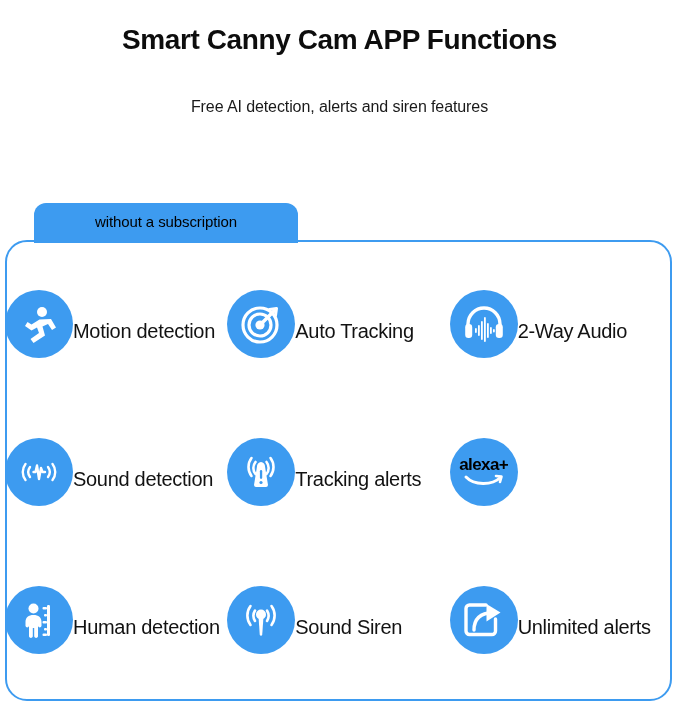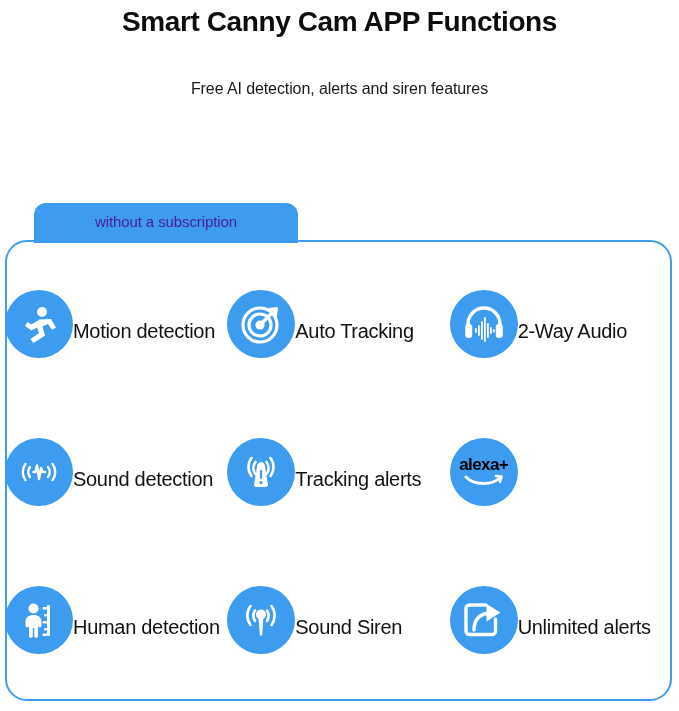--- a/index.html
+++ b/index.html
@@ -13,21 +13,21 @@
   body {
     font-family: "Liberation Sans", sans-serif;
     color: #111111;
     position: relative;
     overflow: hidden;
   }
 
   
   .header {
     width: 679px;
-    padding-top: 2px;
+    padding-top: 20px;
     text-align: center;
   }
 
   .page-title {
     font-size: 28px;
     font-weight: bold;
     letter-spacing: -0.4px;
     color: #0d0d0d;
     line-height: 40px;
   }
@@ -59,21 +59,21 @@
     background: #3d9bf0;
     border-radius: 12px 12px 0 0;
     display: flex;
     align-items: center;
     justify-content: center;
     z-index: 3;
   }
 
   .subscription-tab-label {
     font-size: 15px;
-    color: #4c1d95;
+    color: #000000;
     letter-spacing: -0.1px;
     line-height: 18px;
     padding-bottom: 2px;
   }
 
   .feature-card {
     position: absolute;
     left: 0px;
     top: 37px;
     width: 667px;

